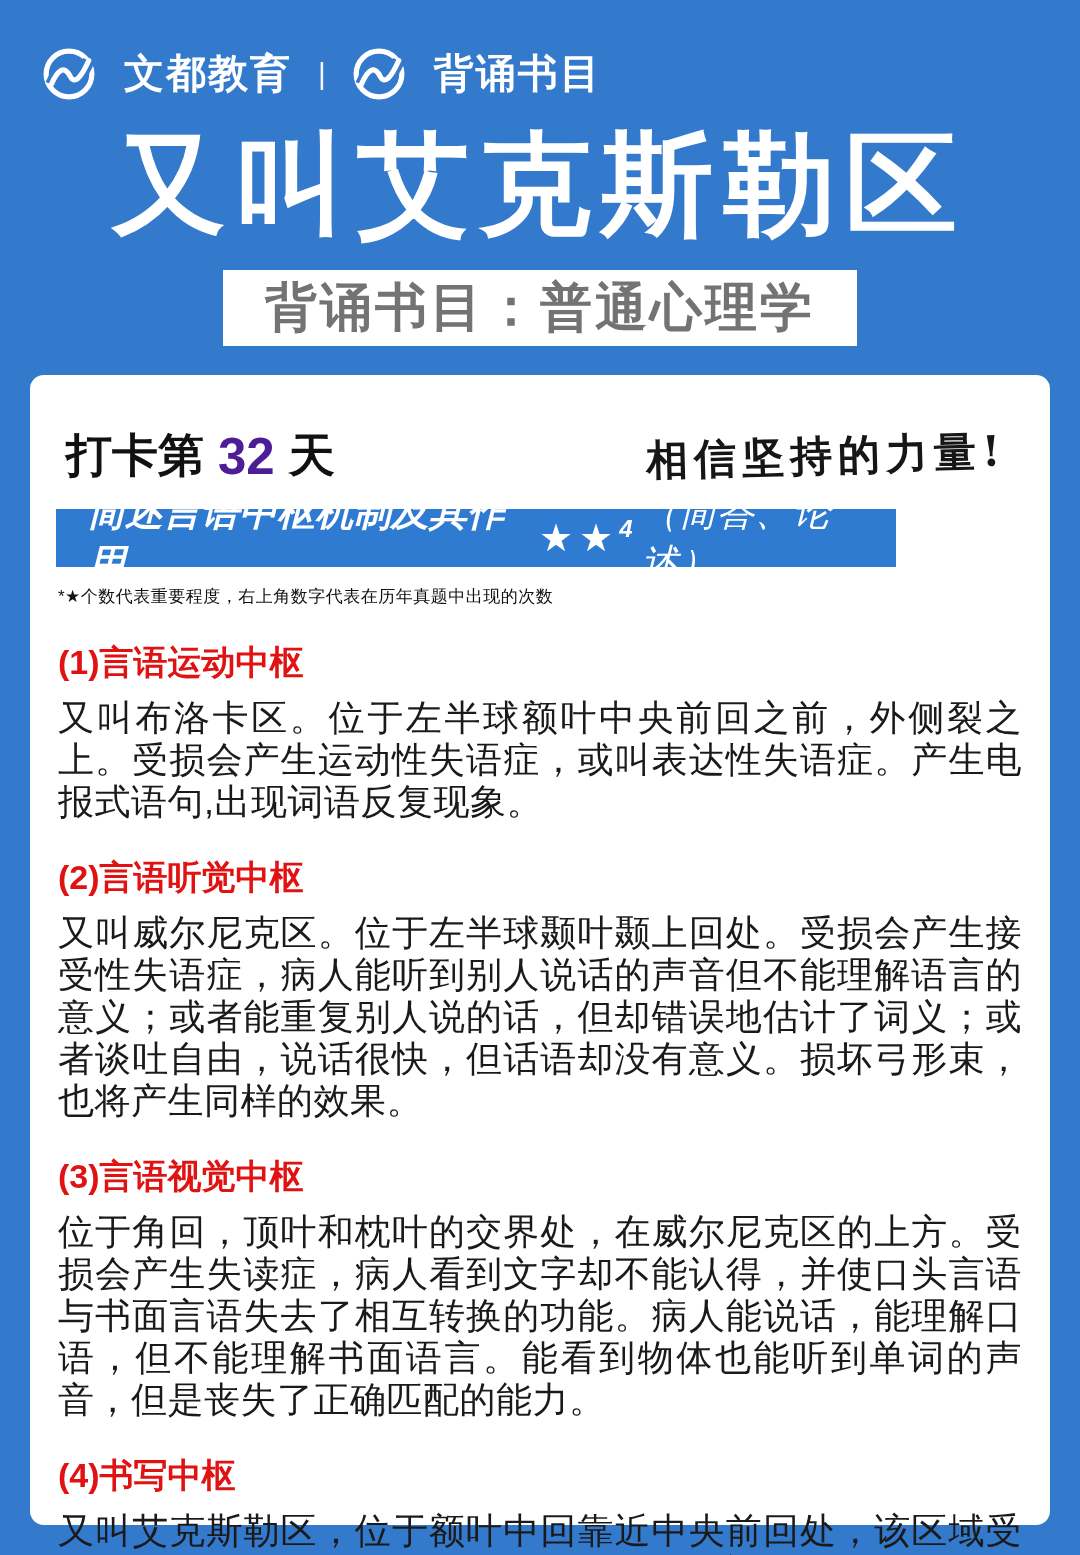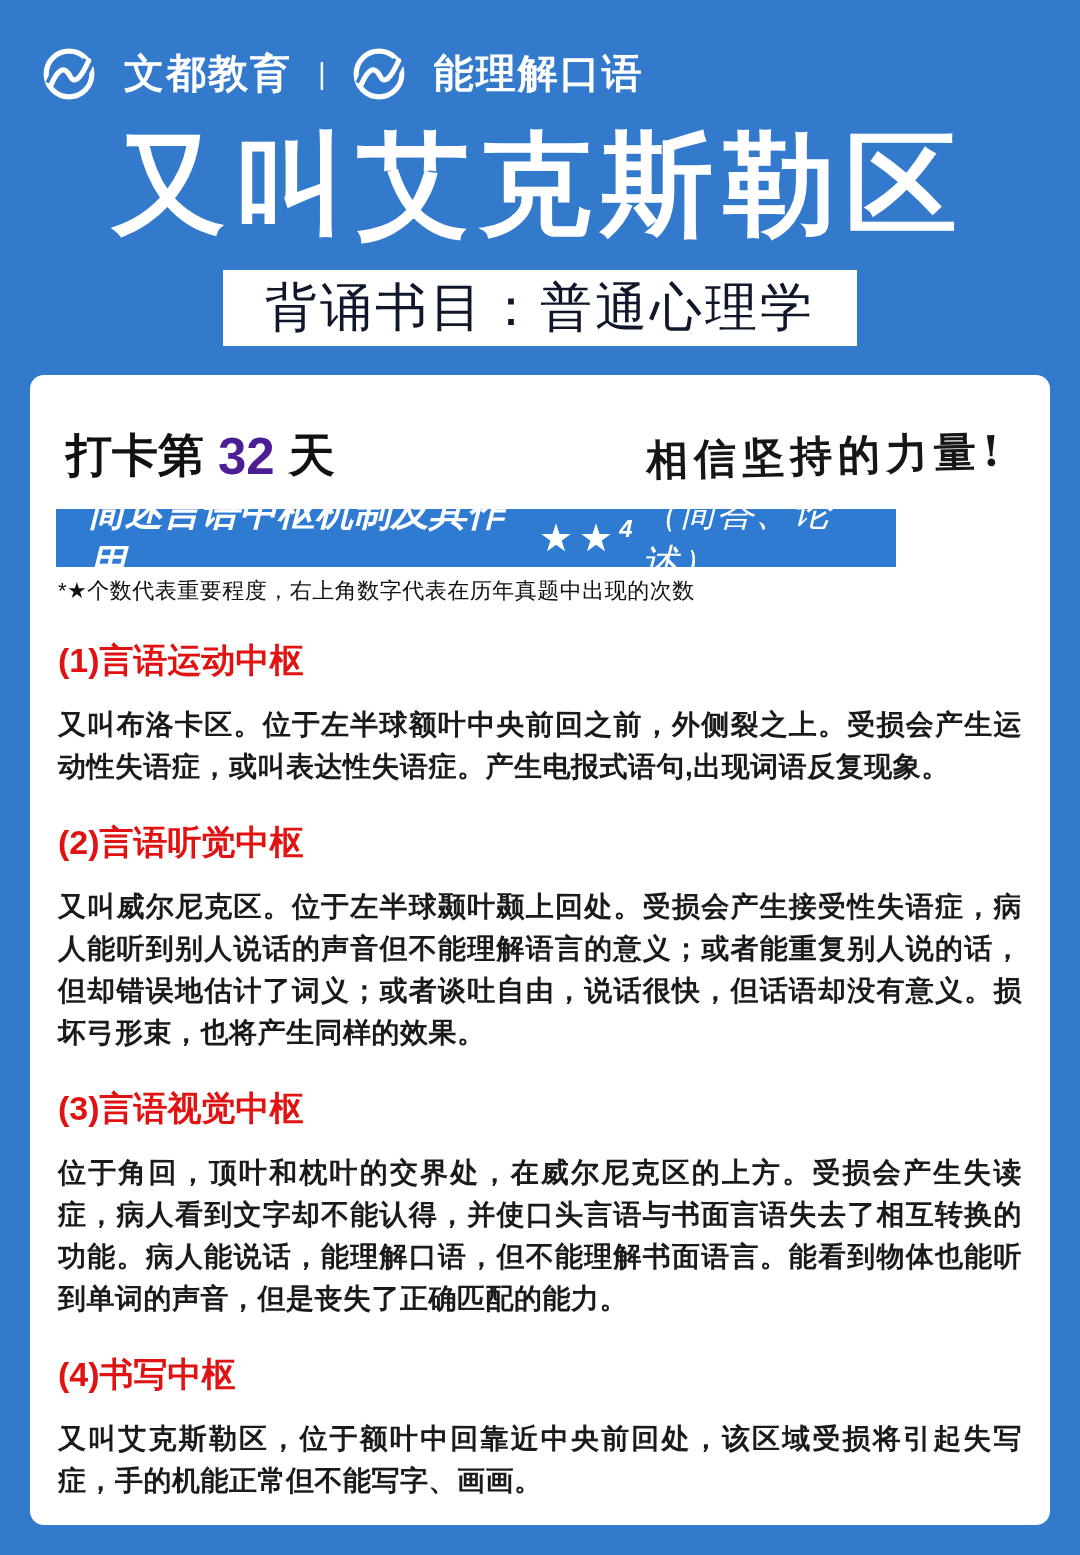--- a/index.html
+++ b/index.html
@@ -12,21 +12,21 @@
   .logo { display:flex; align-items:center; gap:28px; }
   .logo-mark { width:54px; height:54px; flex:0 0 auto; }
   .logo-text { font-size:40px; font-weight:bold; letter-spacing:2px; }
   .logo-divider { font-size:30px; font-weight:normal; opacity:.95; padding:0 2px; }
 
   .main-title { margin-top:22px; text-align:center; color:#fff;
                 font-size:112px; font-weight:bold; letter-spacing:10px; line-height:1.1; }
 
   .subtitle-banner { width:634px; height:76px; margin:24px auto 0; background:#fff;
                      display:flex; align-items:center; justify-content:center; }
-  .subtitle-text { color:#0f172a; font-size:52px; font-weight:normal; letter-spacing:3px; }
+  .subtitle-text { color:#737373; font-size:52px; font-weight:bold; letter-spacing:3px; }
 
   
   .card { position:absolute; left:30px; top:375px; width:1020px; height:1150px;
           background:#fff; border-radius:14px; padding:40px 28px 0 28px; }
 
   .checkin-row { display:flex; align-items:center; justify-content:space-between;
                  height:82px; padding:0 10px 0 8px;gap:12px; }
   .checkin-left { display:flex; align-items:center; }
   .checkin-prefix, .checkin-suffix { font-size:46px; font-weight:bold; color:#111; }
   .checkin-day { font-size:51px; font-weight:bold; color:#4c1d95; margin:0 14px; line-height:1; }
@@ -34,26 +34,26 @@
                    font-size:42px; color:#161616; letter-spacing:6px;
                    transform:rotate(-1.5deg); padding-right:6px; }
 
   .q-banner { margin-top:12px; margin-left:-2px; width:840px; height:58px; background:#2E7BD1;
               color:#fff; display:flex; align-items:center; padding-left:31px;
               font-size:38px; font-weight:bold;font-style:italic; }
   .q-stars { margin-left:14px; letter-spacing:6px; }
   .q-count { font-size:24px; vertical-align:super; line-height:0; font-weight:bold; }
   .q-types { font-weight:normal; margin-left:2px; }
 
-  .footnote { margin-top:9px; font-size:22px; color:#111; letter-spacing:.5px; }
+  .footnote { margin-top:18px; font-size:17px; color:#111; letter-spacing:.5px; }
 
   .section { margin-top:34px; }
   .section-heading { color:#E01212; font-size:34px; font-weight:bold; line-height:40px; }
-  .section-body { margin-top:24px; font-size:28px; line-height:42px; color:#1a1a1a;
-                  text-align:justify; letter-spacing:.5px;font-weight:bold; }
+  .section-body { margin-top:15px; font-size:36px; line-height:42px; color:#1a1a1a;
+                  text-align:justify; letter-spacing:.5px; }
 </style>
 </head>
 <body>
 
 <div class="page">
 
   <div class="logos">
     <div class="logo">
       <svg class="logo-mark" viewBox="0 0 52 52">
         <circle cx="26" cy="26" r="22" fill="none" stroke="#fff" stroke-width="5"></circle>
@@ -62,21 +62,21 @@
       </svg>
       <span class="logo-text">文都教育</span>
     </div>
     <span class="logo-divider">|</span>
     <div class="logo">
       <svg class="logo-mark" viewBox="0 0 52 52">
         <circle cx="26" cy="26" r="22" fill="none" stroke="#fff" stroke-width="5"></circle>
         <path d="M9 36 Q19 13 27 28 Q33 40 45 13" fill="none" stroke="#3379CC" stroke-width="12"></path>
         <path d="M9 36 Q19 13 27 28 Q33 40 45 13" fill="none" stroke="#fff" stroke-width="5" stroke-linecap="round"></path>
       </svg>
-      <span class="logo-text">能理解口语</span>
+      <span class="logo-text">背诵书目</span>
     </div>
   </div>
 
   <div class="main-title">又叫艾克斯勒区</div>
 
   <div class="subtitle-banner">
     <span class="subtitle-text">背诵书目：普通心理学</span>
   </div>
 
   <div class="card">

